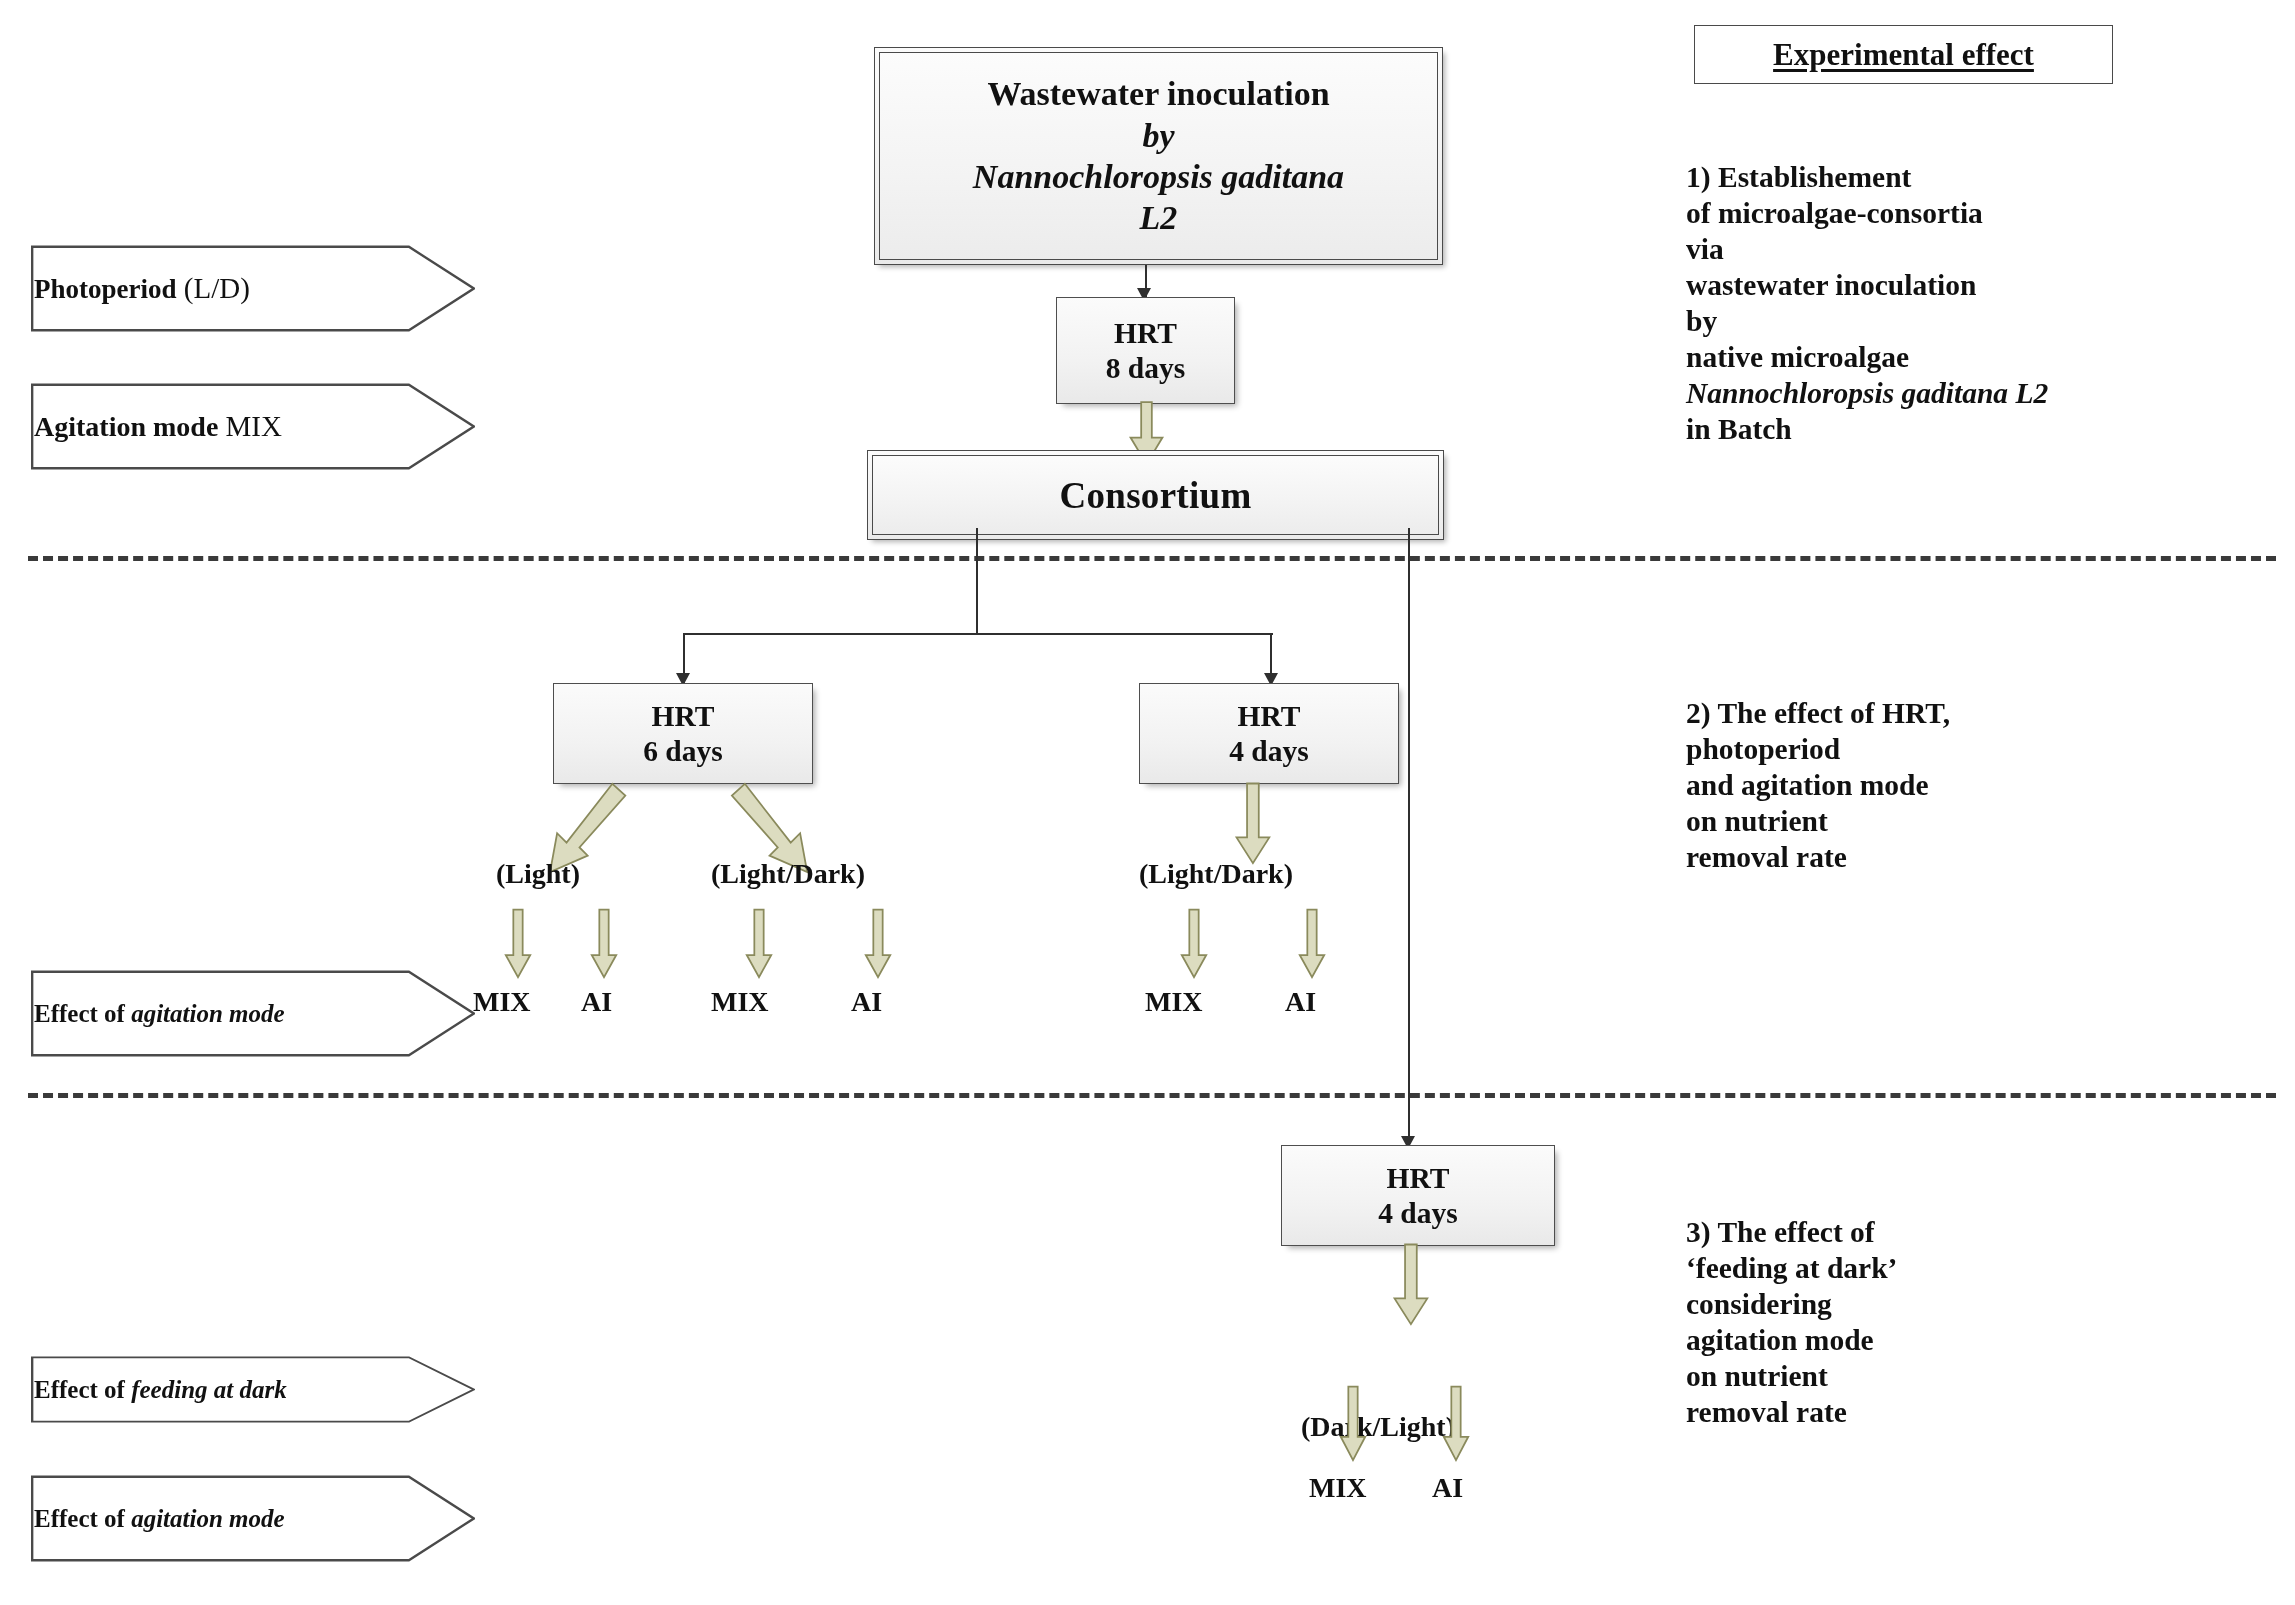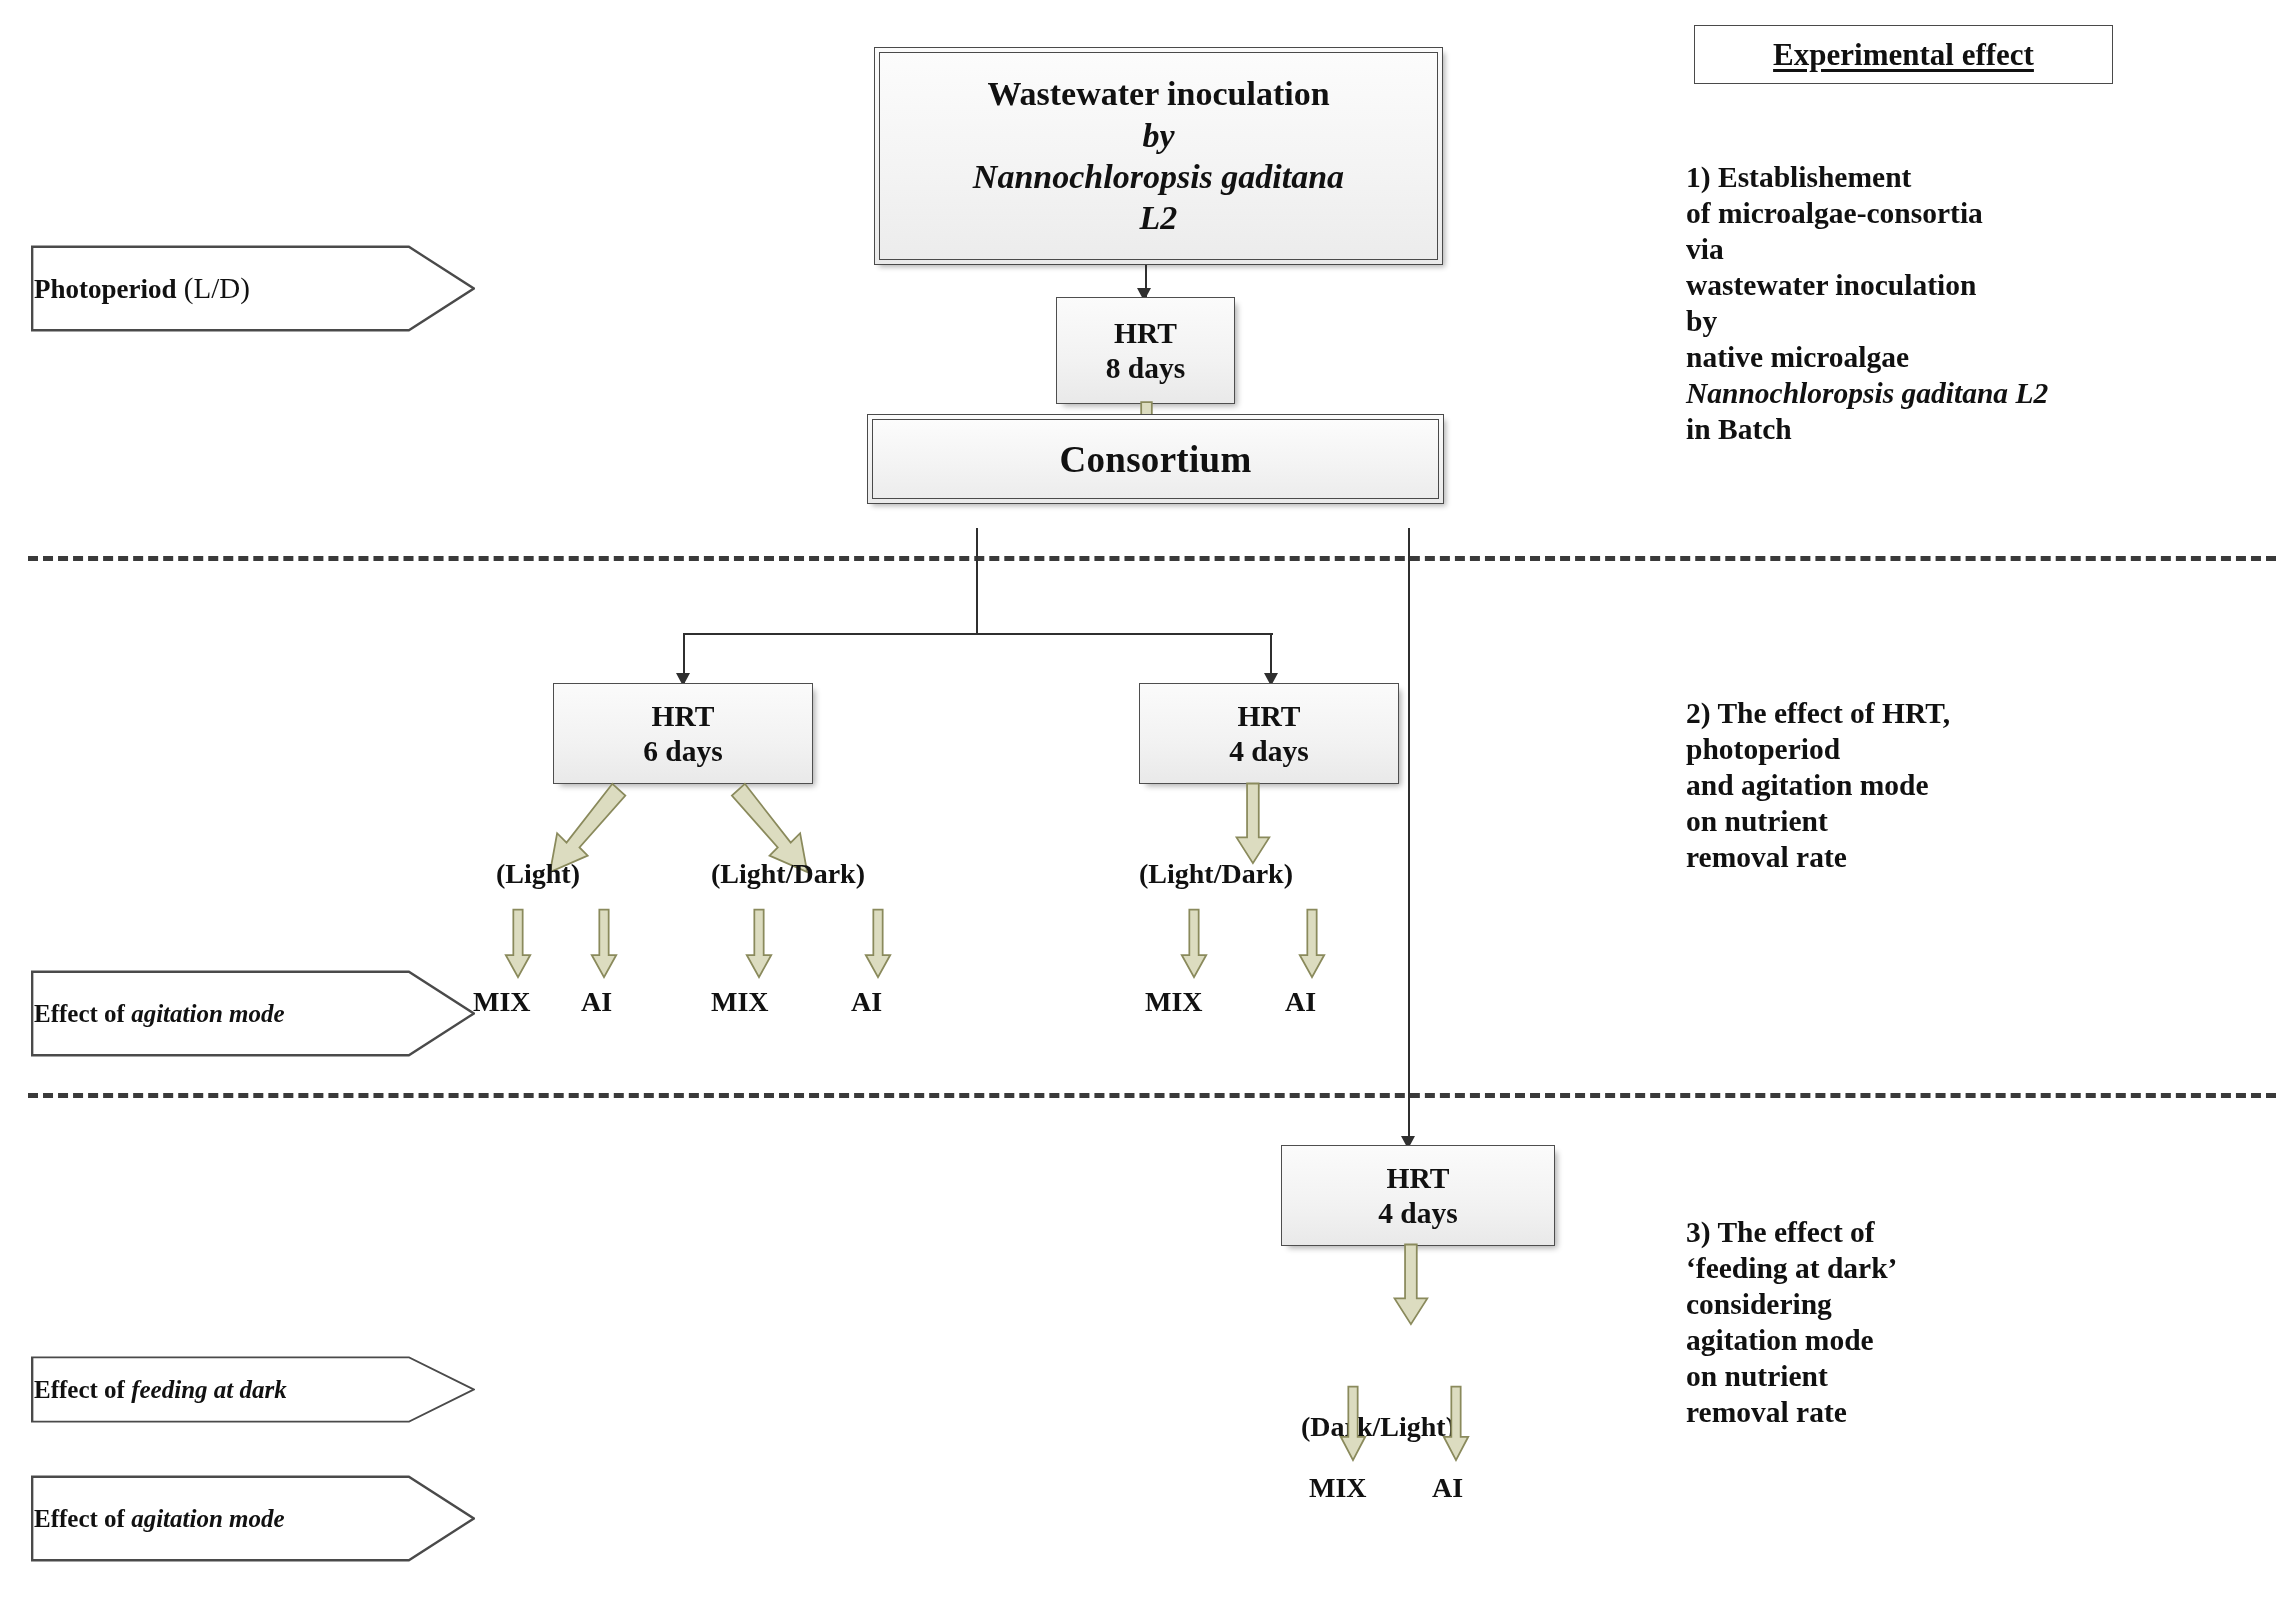--- a/index.html
+++ b/index.html
@@ -117,21 +117,21 @@
     <div class="t-hrt">HRT</div>
     <div class="t-hrt">8 days</div>
   </div>
 
   <div class="blockarrow" style="left:1127px;top:402px;">
     <svg width="39" height="64" viewBox="0 0 66 108">
       <polygon points="24,0 42,0 42,60 60,60 33,105 6,60 24,60"></polygon>
     </svg>
   </div>
 
-  <div class="dblbox" style="left:867px;top:414px;width:577px;height:90px;">
+  <div class="dblbox" style="left:867px;top:450px;width:577px;height:90px;">
     <div class="inner">
       <div class="t-consortium">Consortium</div>
     </div>
   </div>
 
   <div class="vline" style="left:976px;top:528px;height:106px;"></div>
 
   <div class="hline" style="left:683px;top:633px;width:590px;"></div>
 
   <div class="vline" style="left:683px;top:633px;height:57px;"></div>
@@ -241,20 +241,28 @@
 
   <div class="penta" style="left:31px;top:245px;width:444px;height:87px;">
     <svg viewBox="0 0 752 148" preserveAspectRatio="none">
       <polygon points="2,3 640,3 750,74 640,145 2,145" fill="#ffffff" stroke="#4a4a4a" stroke-width="4"></polygon>
     </svg>
     <span class="ptxt">
       <span class="t-photo">Photoperiod</span><span class="t-pent-n">&nbsp;</span><span class="t-pent-n">(L/D)</span>
     </span>
   </div>
 
+  <div class="penta" style="left:31px;top:383px;width:444px;height:87px;">
+    <svg viewBox="0 0 752 148" preserveAspectRatio="none">
+      <polygon points="2,3 640,3 750,74 640,145 2,145" fill="#ffffff" stroke="#4a4a4a" stroke-width="4"></polygon>
+    </svg>
+    <span class="ptxt">
+      <span class="t-mode">Agitation mode</span><span class="t-pent-n">&nbsp;</span><span class="t-pent-n">MIX</span>
+    </span>
+  </div>
 
 
   <div class="penta" style="left:31px;top:970px;width:444px;height:87px;">
     <svg viewBox="0 0 752 148" preserveAspectRatio="none">
       <polygon points="2,3 640,3 750,74 640,145 2,145" fill="#ffffff" stroke="#4a4a4a" stroke-width="4"></polygon>
     </svg>
     <span class="ptxt t-pent-s">
       <span>Effect of</span>&nbsp;<span class="ital">agitation mode</span>
     </span>
   </div>

